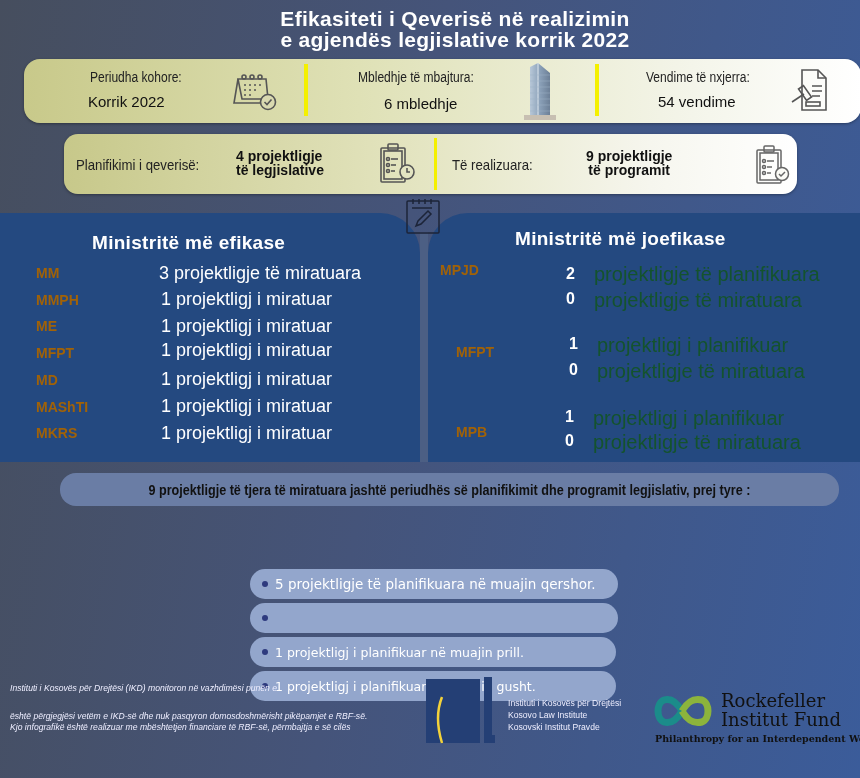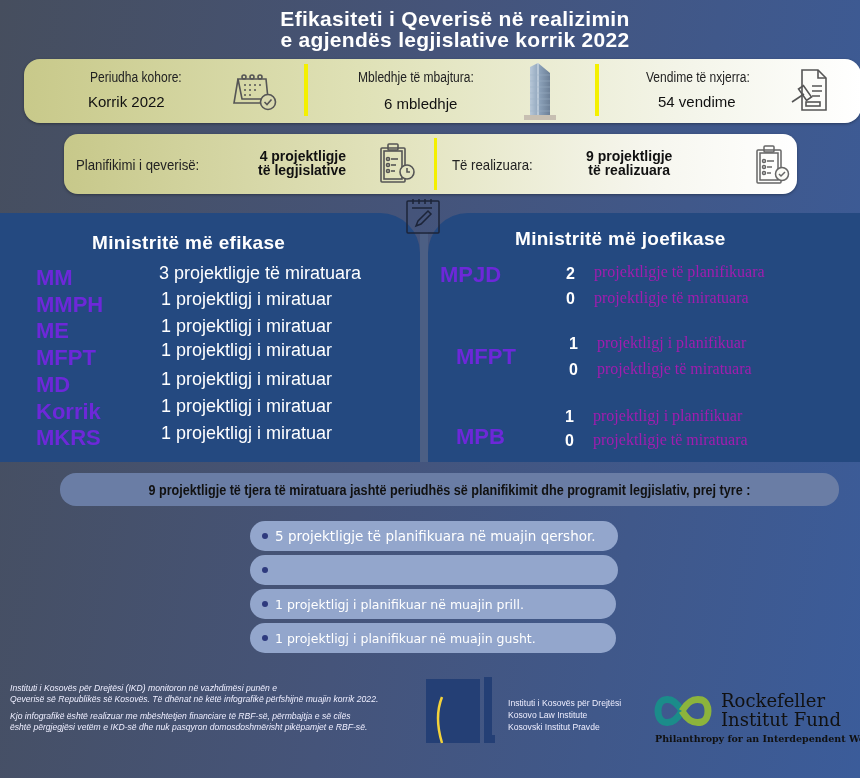--- a/index.html
+++ b/index.html
@@ -43,39 +43,39 @@
   .plan-value { font-size: 14px; font-weight: bold; line-height: 14px; color: #111; text-align: center; }
 
   
   .panel {
     top: 213px; height: 249px; background: #244980;
   }
   .panel-left { left: 0; width: 420px; border-top-right-radius: 40px; }
   .panel-right { left: 428px; width: 432px; border-top-left-radius: 40px; }
   .stem { left: 420px; top: 232px; width: 8px; height: 230px; background: #4c5f84; }
   .panel-title { font-weight: bold; font-size: 19px; color: #fff; letter-spacing: 0.3px; }
-  .min-code { font-weight: bold; font-size: 22px; color: #6d28d9; }
+  .min-code { font-weight: bold; font-size: 14px; color: #a16207; }
   .min-desc { font-size: 18px; color: #fff; white-space: nowrap; }
   .num { font-weight: bold; font-size: 16px; color: #fff; }
-  .ine-desc { font-size: 16px; color: #a21caf; white-space: nowrap; font-family: Liberation Serif, serif; }
+  .ine-desc { font-size: 20px; color: #14532d; white-space: nowrap; }
 
   
   .summary {
     left: 60px; top: 473px; width: 779px; height: 33px; border-radius: 16px;
     background: #6a7da5; color: #111;
     display: flex; align-items: center; justify-content: center;
   }
   .summary span { font-weight: bold; font-size: 14px; transform: scaleX(0.9); white-space: nowrap; display: inline-block; }
 
   
   .pill {
     left: 250px; width: 368px; height: 30px; border-radius: 15px;
     background: #93a6cc; color: #fff;
     display: flex; align-items: center; padding-left: 12px;
-    font-family: "DejaVu Sans", sans-serif; font-size: 13.5px;
+    font-family: "DejaVu Sans", sans-serif; font-size: 13.5px; margin-top: 48px;
   }
   .pill .dot { width: 6px; height: 6px; border-radius: 50%; background: #2e3a7e; margin-right: 7px; flex: none; }
 
   
   .foot-text { font-size: 8.6px; font-style: italic; color: #eef; line-height: 11px; }
   .ikd-text { font-size: 8.6px; color: #eef; line-height: 12px; }
   .rbf-text { font-family: "DejaVu Serif", serif; color: #111; }
 </style>
 </head>
 <body>
@@ -131,21 +131,21 @@
       <path d="M24 18H34M24 23H34M24 28H32"></path>
       <rect x="18" y="34" width="14" height="4"></rect>
       <path d="M4 34 L16 26"></path>
       <rect x="14" y="18" width="6" height="14" transform="rotate(-35 17 25)"></rect>
     </g>
   </svg>
 </div>
 
 <div class="abs plan-bar">
   <div class="abs plan-label" style="left:12px;top:22px;">Planifikimi i qeverisë:</div>
-  <div class="abs plan-value" style="left:172px;top:15px;text-align:right;width:110px;">
+  <div class="abs plan-value" style="left:172px;top:15px;text-align:left;width:110px;">
     <div>4 projektligje</div>
     <div>të legjislative</div>
   </div>
   <svg class="abs" style="left:314px;top:8px;" width="40" height="44" viewBox="0 0 40 44">
     <g fill="none" stroke="#555" stroke-width="1.6">
       <rect x="3" y="6" width="24" height="34" rx="1"></rect>
       <rect x="6" y="9" width="18" height="28"></rect>
       <rect x="10" y="2" width="10" height="6" rx="1"></rect>
       <circle cx="10" cy="17" r="1.5"></circle>
         <path d="M13 17h7"></path>
@@ -154,21 +154,21 @@
       <circle cx="10" cy="29" r="1.5"></circle>
         <path d="M13 29h4"></path>
       <circle cx="29" cy="30" r="7" fill="#e3e4c2"></circle>
       <path d="M29 26v4h3"></path>
     </g>
   </svg>
   <div class="abs ysep" style="left:370px;top:4px;height:52px;width:3px;"></div>
   <div class="abs plan-label" style="left:388px;top:22px;">Të realizuara:</div>
   <div class="abs plan-value" style="left:522px;top:15px;">
     <div>9 projektligje</div>
-    <div>të realizuara</div>
+    <div>të programit</div>
   </div>
   <svg class="abs" style="left:690px;top:10px;" width="38" height="42" viewBox="0 0 38 42">
     <g fill="none" stroke="#666" stroke-width="1.5">
       <rect x="3" y="6" width="24" height="33" rx="1"></rect>
       <rect x="6" y="9" width="18" height="27"></rect>
       <rect x="10" y="2" width="10" height="6" rx="1"></rect>
       <circle cx="10" cy="17" r="1.5"></circle>
         <path d="M13 17h7"></path>
       <circle cx="10" cy="23" r="1.5"></circle>
         <path d="M13 23h5"></path>
@@ -209,21 +209,21 @@
   </div>
   <div style="position:relative;height:27px;">
     <span class="abs min-code" style="left:0;top:3px;">MFPT</span>
     <span class="abs min-desc" style="left:125px;top:-2px;">1 projektligj i miratuar</span>
   </div>
   <div style="position:relative;height:27px;">
     <span class="abs min-code" style="left:0;top:3px;">MD</span>
     <span class="abs min-desc" style="left:125px;top:0;">1 projektligj i miratuar</span>
   </div>
   <div style="position:relative;height:27px;">
-    <span class="abs min-code" style="left:0;top:3px;">Korrik</span>
+    <span class="abs min-code" style="left:0;top:3px;">MAShTI</span>
     <span class="abs min-desc" style="left:125px;top:0;">1 projektligj i miratuar</span>
   </div>
   <div style="position:relative;height:27px;">
     <span class="abs min-code" style="left:0;top:2px;">MKRS</span>
     <span class="abs min-desc" style="left:125px;top:0;">1 projektligj i miratuar</span>
   </div>
 </div>
 
 <div class="abs panel-title" style="left:515px;top:228px;">Ministritë më joefikase</div>
 
@@ -260,25 +260,24 @@
   <span class="dot"></span>
   <span style="font-size:12.5px;">1 projektligj i planifikuar në muajin prill.</span>
 </div>
 <div class="abs pill" style="top:623px;width:366px;">
   <span class="dot"></span>
   <span style="font-size:12.5px;">1 projektligj i planifikuar në muajin gusht.</span>
 </div>
 
 <div class="abs foot-text" style="left:10px;top:683px;">
   <div>Instituti i Kosovës për Drejtësi (IKD) monitoron në vazhdimësi punën e</div>
-  <div>Qeverisë së Republikës së Kosovës. Të dhënat në këtë infografikë përfshijnë muajin korrik 2022.</div>
 </div>
 <div class="abs foot-text" style="left:10px;top:711px;">
+  <div>është përgjegjësi vetëm e IKD-së dhe nuk pasqyron domosdoshmërisht pikëpamjet e RBF-së.</div>
   <div>Kjo infografikë është realizuar me mbështetjen financiare të RBF-së, përmbajtja e së cilës</div>
-  <div>është përgjegjësi vetëm e IKD-së dhe nuk pasqyron domosdoshmërisht pikëpamjet e RBF-së.</div>
 </div>
 
 <svg class="abs" style="left:424px;top:677px;" width="62" height="70" viewBox="0 0 62 70">
   <rect x="2" y="2" width="54" height="64" fill="#243f75"></rect>
   <rect x="58" y="0" width="3" height="1" fill="none"></rect>
   <rect x="60" y="0" width="0" height="0"></rect>
   <path d="M18 20 Q10 40 18 66" fill="none" stroke="#f3d23a" stroke-width="2.5"></path>
 </svg>
 <svg class="abs" style="left:484px;top:677px;" width="12" height="70" viewBox="0 0 12 70">
   <rect x="0" y="0" width="8" height="66" fill="#243f75"></rect>

